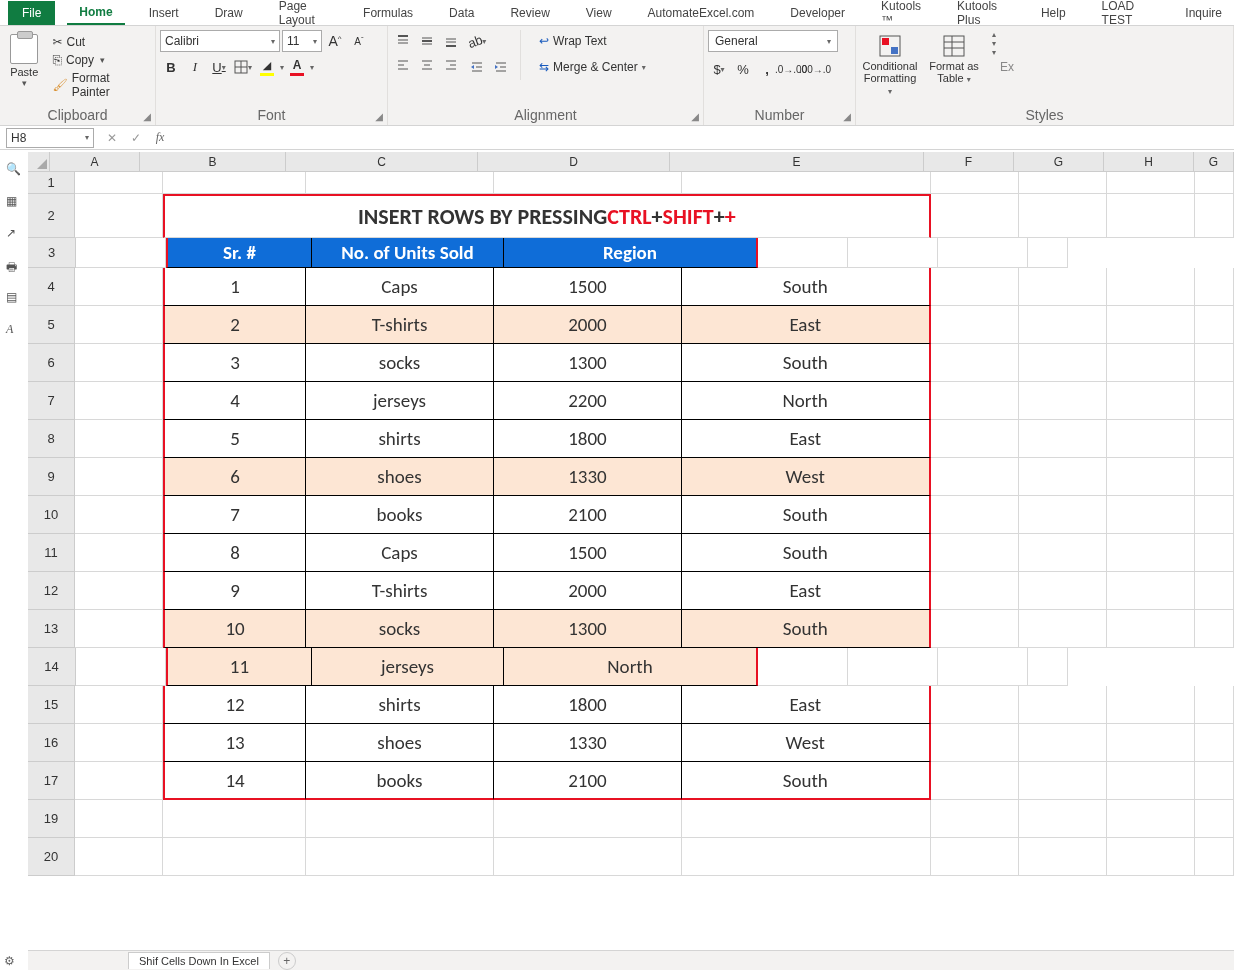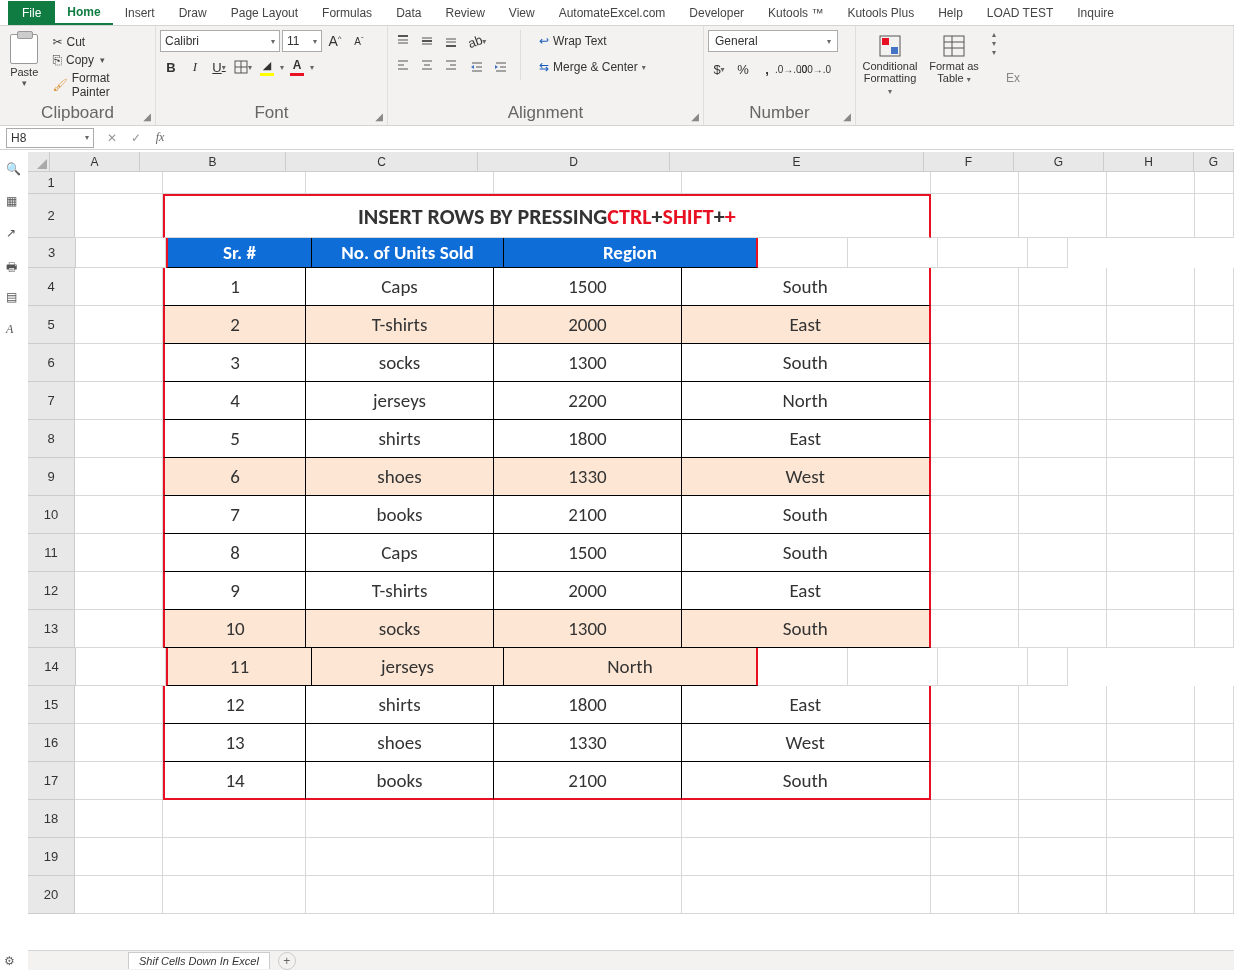--- a/index.html
+++ b/index.html
@@ -1,27 +1,27 @@
 <!DOCTYPE html>
 <html><head>
 <meta charset="utf-8">
 <style>
 * { margin: 0; padding: 0; box-sizing: border-box; }
 body { font-family: "Segoe UI", Tahoma, sans-serif; font-size: 12px; background: #fff; color: #333; overflow: hidden; width: 1234px; height: 970px; position: relative; }
 
 
-.menu-tabs { display: flex; align-items: center; height: 26px; background: #fff; border-bottom: 1px solid #d4d4d4; padding-left: 8px; gap: 0; }
+.menu-tabs { display: flex; align-items: center; height: 26px; background: #fff; border-bottom: 1px solid #d4d4d4; padding-left: 8px; gap: 12px; }
 .menu-tabs .tab { padding: 4px 12px; color: #444; cursor: pointer; font-size: 12px; }
 .menu-tabs .tab.file { background: #107c41; color: #fff; padding: 5px 14px; }
 .menu-tabs .tab.active { border-bottom: 2px solid #107c41; color: #107c41; font-weight: 600; }
 
 
 .ribbon { display: flex; height: 100px; background: #f3f2f1; border-bottom: 1px solid #d4d4d4; }
 .ribbon-group { display: flex; flex-direction: column; border-right: 1px solid #e1dfdd; padding: 2px 4px 0 4px; position: relative; }
-.ribbon-group-label { font-size: 17px; color: #666; text-align: center; padding: 2px 0; border-top: 1px solid transparent; }
+.ribbon-group-label { font-size: 14px; color: #666; text-align: center; padding: 2px 0; border-top: 1px solid transparent; }
 .ribbon-group-body { flex: 1; display: flex; align-items: flex-start; gap: 4px; padding-top: 2px; }
 .rg-launcher { position: absolute; right: 2px; bottom: 2px; width: 12px; height: 12px; font-size: 10px; color: #888; text-align: center; line-height: 12px; cursor: pointer; }
 
 
 .clipboard-paste { display: flex; flex-direction: column; align-items: center; width: 42px; padding-top: 4px; cursor: pointer; }
 .clipboard-paste .icn { width: 28px; height: 30px; background: #fff; border: 1px solid #999; border-radius: 2px; position: relative; }
 .clipboard-paste .icn::before { content:""; position:absolute; top:-4px; left:6px; width:14px; height:6px; background:#ccc; border:1px solid #999; border-radius:2px; }
 .clipboard-paste .lbl { font-size: 11px; margin-top: 2px; }
 .clipboard-paste .arrow { font-size: 9px; color:#555; }
 .clip-right { display:flex; flex-direction:column; gap:2px; padding-top:4px; }
@@ -93,21 +93,21 @@
 .data-cell.shaded { background:#fde6d4; }
 .tbl-border-top { border-top:2px solid #e81123; }
 .tbl-border-left { border-left:2px solid #e81123;text-align:center; }
 .tbl-border-right { border-right:2px solid #e81123 !important; }
 .tbl-border-bottom { border-bottom:2px solid #e81123 !important; }
 .data-inner-b { border-bottom:1px solid #000 !important; }
 .data-inner-r { border-right:1px solid #000 !important; }
 
 
 .sheet-tabs { position:absolute; bottom:0; left:28px; right:0; height:20px; display:flex; align-items:center; background:#f3f2f1; border-top:1px solid #d4d4d4; padding-left:100px; }
-.sheet-tab { padding:2px 10px; background:#fff; border:1px solid #ccc; border-bottom:none; font-size:11px; font-style:italic; color:#333; }
+.sheet-tab { padding:2px 10px; background:#fff; border:1px solid #ccc; border-bottom:none; font-size:11px; color:#333; }
 .plus-tab { margin-left:8px; width:18px; height:18px; border:1px solid #ccc; border-radius:50%; display:flex; align-items:center; justify-content:center; font-size:12px; color:#666; cursor:pointer; }
 
 
 .gear-bl { position:absolute; left:4px; bottom:2px; color:#666; cursor:pointer; }
 
 
 .svg-ic { display:block; }
 </style>
 </head>
 <body>
@@ -346,22 +346,23 @@
               <line x1="10" y1="2" x2="10" y2="22" stroke="#555"></line>
             </svg>
           </div>
         <div class="lbl"><span>Format as Table</span> <span class="drop-arr">▾</span></div>
       </div>
       <div style="display:flex;flex-direction:column;justify-content:center;margin-left:4px">
         <span class="drop-arr">▴</span>
         <span class="drop-arr">▾</span>
         <span class="drop-arr">▾</span>
       </div>
-      <div style="margin-left:6px;color:#888;align-self:center">Ex</div>
+      <div style="color:#888;align-self:center">Ex</div>
     </div>
+    <div class="ribbon-group-label">Styles</div>
   </div>
 </div>
 
 <div class="formula-row">
   <div class="name-box">
     <span>H8</span>
     <span class="drop-arr">▾</span>
   </div>
   <div class="fb-btn">✕</div>
   <div class="fb-btn">✓</div>
@@ -594,32 +595,20 @@
         <div class="cell data-cell tbl-border-left data-inner-r tbl-border-bottom" style="width: 146px;">14</div>
         <div class="cell data-cell data-inner-r tbl-border-bottom" style="width: 192px;">books</div>
         <div class="cell data-cell data-inner-r tbl-border-bottom" style="width: 192px;">2100</div>
         <div class="cell data-cell tbl-border-right tbl-border-bottom" style="width: 254px;">South</div>
         <div class="cell " style="width: 90px;"></div>
         <div class="cell " style="width: 90px;"></div>
         <div class="cell " style="width: 90px;"></div>
         <div class="cell " style="width: 40px;"></div>
       </div>
       <div class="row">
-        <div class="row-h">18</div>
-        <div class="cell " style="width: 90px;"></div>
-        <div class="cell " style="width: 146px;"></div>
-        <div class="cell " style="width: 192px;"></div>
-        <div class="cell " style="width: 192px;"></div>
-        <div class="cell " style="width: 254px;"></div>
-        <div class="cell " style="width: 90px;"></div>
-        <div class="cell " style="width: 90px;"></div>
-        <div class="cell " style="width: 90px;"></div>
-        <div class="cell " style="width: 40px;"></div>
-      </div>
-      <div class="row">
         <div class="row-h">19</div>
         <div class="cell " style="width: 90px;"></div>
         <div class="cell " style="width: 146px;"></div>
         <div class="cell " style="width: 192px;"></div>
         <div class="cell " style="width: 192px;"></div>
         <div class="cell " style="width: 254px;"></div>
         <div class="cell " style="width: 90px;"></div>
         <div class="cell " style="width: 90px;"></div>
         <div class="cell " style="width: 90px;"></div>
         <div class="cell " style="width: 40px;"></div>

